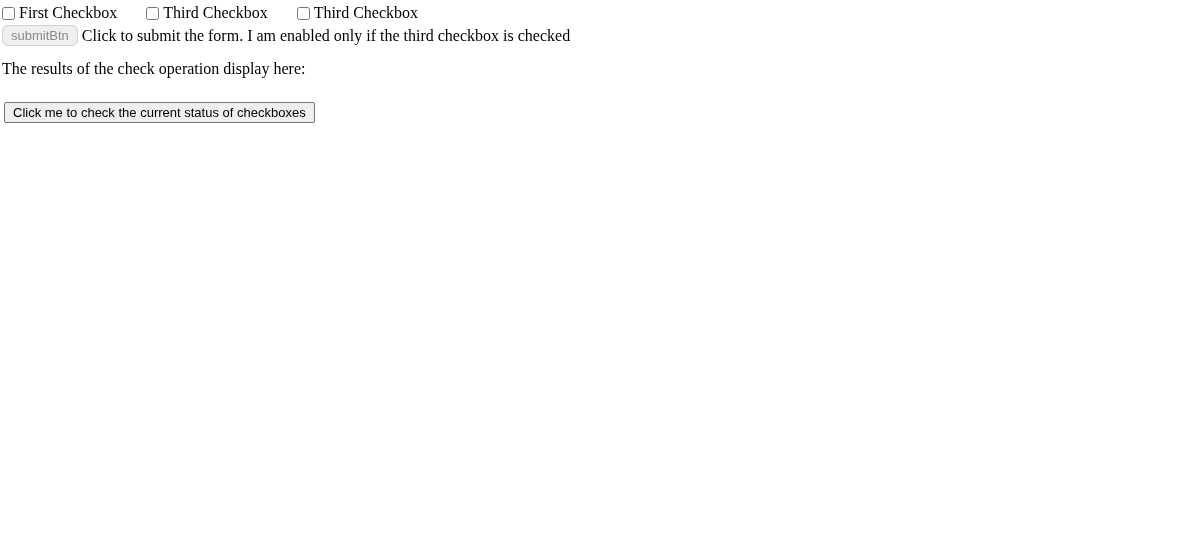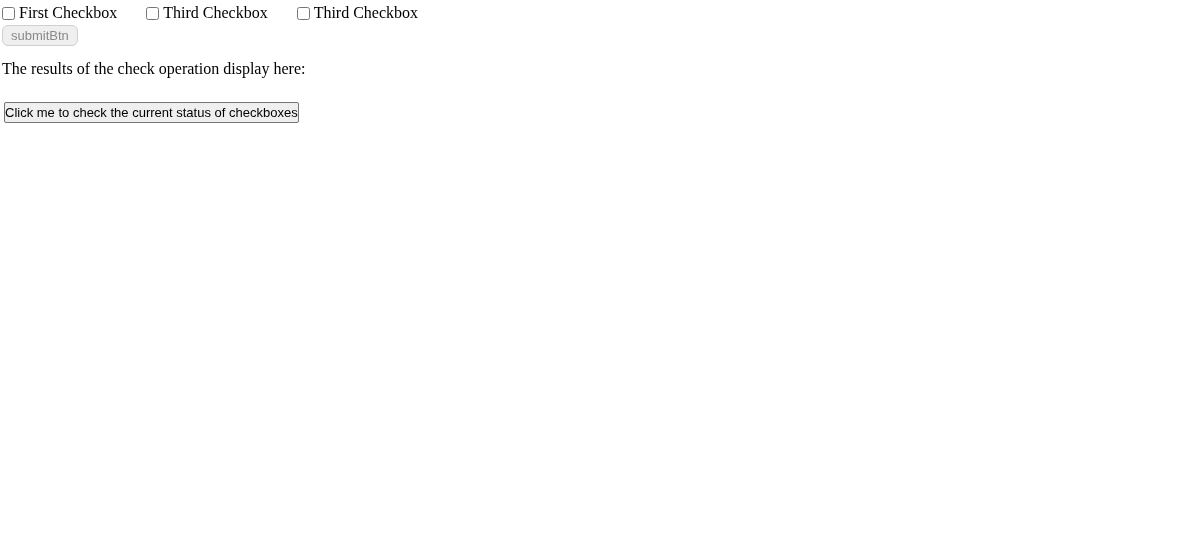--- a/index.html
+++ b/index.html
@@ -43,21 +43,21 @@
       color: #8a8a8a;
       background: #efefef;
       border-color: #d0d0d0;
     }
     .results-text {
       margin-bottom: 24px;
     }
     .check-btn {
       font-family: Arial, Helvetica, sans-serif;
       font-size: 13px;
-      padding: 2px 0;
+      padding: 2px 8px;
       background: #efefef;
       border: 1px solid #767676;
       border-radius: 2px;
       cursor: pointer;
       margin-left: 2px;
     }
     .submit-hint {
       font-family: "Times New Roman", Times, serif;
     }
   </style>
@@ -76,20 +76,21 @@
     <span>Third Checkbox</span>
   </label>
   <label>
     <input type="checkbox" style="">
     <span>Third Checkbox</span>
   </label>
 </div>
 
 <div class="submit-row">
   <button class="submit-btn" disabled="">submitBtn</button>
+  <span class="submit-hint">Click to submit the form. I am enabled only if the third checkbox is checked</span>
 </div>
 
 <div class="results-text">The results of the check operation display here:</div>
 
 <button class="check-btn">Click me to check the current status of checkboxes</button>
 
 
 
 
 </body></html>

